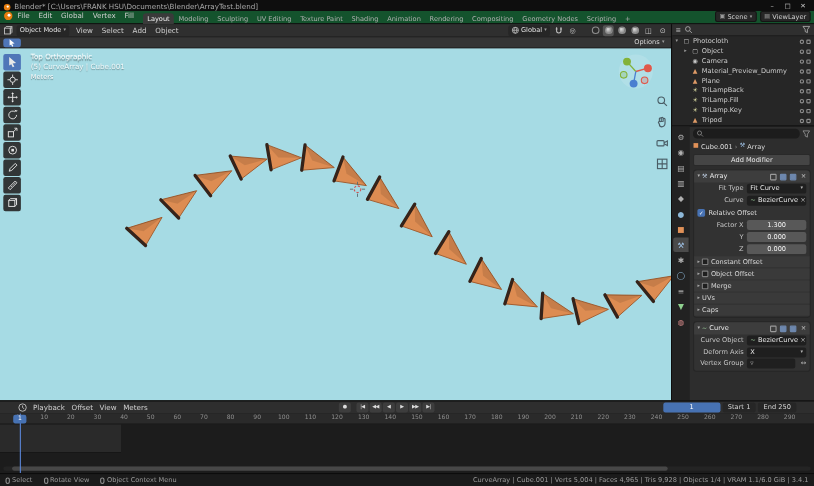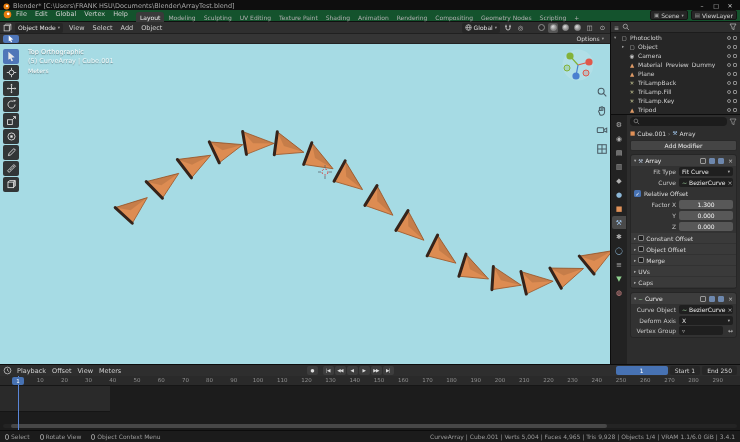--- a/index.html
+++ b/index.html
@@ -112,21 +112,21 @@
             align-items:center;justify-content:center;color:#fff;font-size:5px;flex-shrink:0}
   .chk-label{font-size:6px;color:#dedede}
   .subpanel{height:10px;background:#3a3a3a;margin-top:1px;display:flex;align-items:center;gap:2px;
             padding:0 3px;font-size:6px;color:#d8d8d8}
   .sp-arrow{font-size:4.5px;color:#a8a8a8}
   .sp-check{width:6px;height:6px;border:1px solid #7f7f7f;background:#1f1f1f;border-radius:1px;flex-shrink:0}
   .vg-swap{margin-left:2px;color:#bdbdbd;font-size:6px}
 
   
   .tl-header{position:absolute;top:364px;left:0;right:0;height:12px;background:#2e2e2e;
-             border-top:1px solid #0d0d0d;display:flex;align-items:center;gap:2px;padding:0 3px;font-size:6.5px}
+             border-top:1px solid #0d0d0d;display:flex;align-items:center;gap:2px;padding:0 16px;font-size:6.5px}
   .tl-header svg{stroke:#c0c0c0;fill:none;stroke-width:1.1}
   .tl-menu{padding:0 3px;color:#d0d0d0;white-space:nowrap}
   .tl-sp1{flex:.9}.tl-sp2{flex:1.1}
   #transport{display:flex;gap:1px;align-items:center}
   .tr-btn{min-width:11px;height:9px;background:#3d3d3d;border-radius:2px;display:flex;align-items:center;
           justify-content:center;font-size:4.5px;color:#dcdcdc;padding:0 2px;letter-spacing:-.5px}
   .frame-field{width:52px;height:9px;background:var(--accent);border-radius:2px;color:#fff;font-size:6px;
                display:flex;align-items:center;justify-content:center}
   .range-field{height:9px;background:#262626;border-radius:2px;color:#d5d5d5;font-size:6px;
                display:flex;align-items:center;justify-content:center;gap:2px;padding:0 5px;white-space:nowrap}
@@ -169,21 +169,21 @@
   <div class="topbar">
     <svg width="9" height="9" viewBox="0 0 10 10">
         <circle cx="5" cy="5" r="4.2" fill="#e87d0d"></circle>
         <circle cx="5.8" cy="4.2" r="1.5" fill="#fff"></circle>
       </svg>
     <div id="topbar-menus" style="display:flex">
         <span class="menu-item">File</span>
         <span class="menu-item">Edit</span>
         <span class="menu-item">Global</span>
         <span class="menu-item">Vertex</span>
-        <span class="menu-item">Help</span>
+        <span class="menu-item">Fill</span>
       </div>
     <div id="workspace-tabs">
         <span class="ws-tab active">Layout</span>
         <span class="ws-tab">Modeling</span>
         <span class="ws-tab">Sculpting</span>
         <span class="ws-tab">UV Editing</span>
         <span class="ws-tab">Texture Paint</span>
         <span class="ws-tab">Shading</span>
         <span class="ws-tab">Animation</span>
         <span class="ws-tab">Rendering</span>

